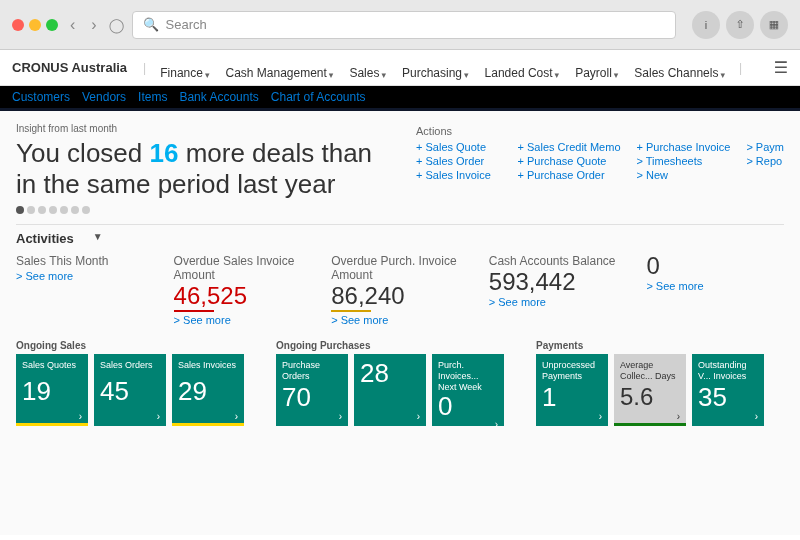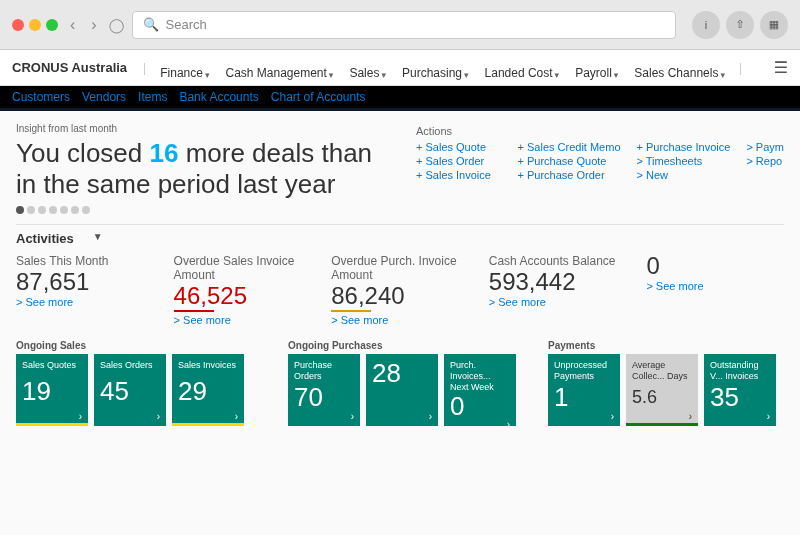--- a/index.html
+++ b/index.html
@@ -134,21 +134,21 @@
       flex-direction: column;
       justify-content: space-between;
       padding: 6px 6px 4px 6px;
       cursor: pointer;
       position: relative;
     }
     .tile.teal { background: #008272; }
     .tile.light-gray { background: #d0d0d0; color: #333; }
     .tile-title { font-size: 9px; line-height: 1.2; }
     .tile-value { font-size: 26px; font-weight: 300; line-height: 1; }
-    .tile-value.small { font-size: 18px; }
+    .tile-value.small { font-size: 24px; }
     .tile-arrow { font-size: 10px; align-self: flex-end; }
     .tile-bar { position: absolute; bottom: 0; left: 0; right: 0; height: 3px; }
     .tile-bar.yellow { background: #ffd700; }
     .tile-bar.green { background: #107c10; }
   </style>
 </head>
 <body>
 
 <div class="browser-chrome">
   <div class="traffic-lights">
@@ -255,21 +255,20 @@
     </div>
 
     <div class="activities-header">
       <span class="activities-title">Activities</span>
       <span class="activities-chevron">▼</span>
     </div>
 
     <div class="kpi-row">
       <div class="kpi-item">
         <div class="kpi-label">Sales This Month</div>
-        <div class="kpi-value">87,651</div>
         <div class="kpi-see-more">&gt; See more</div>
       </div>
       <div class="kpi-item">
         <div class="kpi-label">Overdue Sales Invoice Amount</div>
         <div class="kpi-value red">46,525</div>
         <div class="kpi-underline red"></div>
         <div class="kpi-see-more">&gt; See more</div>
       </div>
       <div class="kpi-item">
         <div class="kpi-label">Overdue Purch. Invoice Amount</div>
@@ -307,21 +306,21 @@
             </div>
             <div class="tile teal">
               <div class="tile-title">Sales Invoices</div>
               <div class="tile-value">29</div>
               <div class="tile-arrow">›</div>
               <div class="tile-bar yellow"></div>
             </div>
           </div>
         </div>
 
-        <div class="tile-group-block" style="margin-left:28px;">
+        <div class="tile-group-block" style="margin-left:16px;">
           <div class="tile-group-label">Ongoing Purchases</div>
           <div class="tiles-row">
             <div class="tile teal">
               <div class="tile-title">Purchase Orders</div>
               <div class="tile-value">70</div>
               <div class="tile-arrow">›</div>
             </div>
             <div class="tile teal">
               <div class="tile-value">28</div>
               <div class="tile-arrow">›</div>

